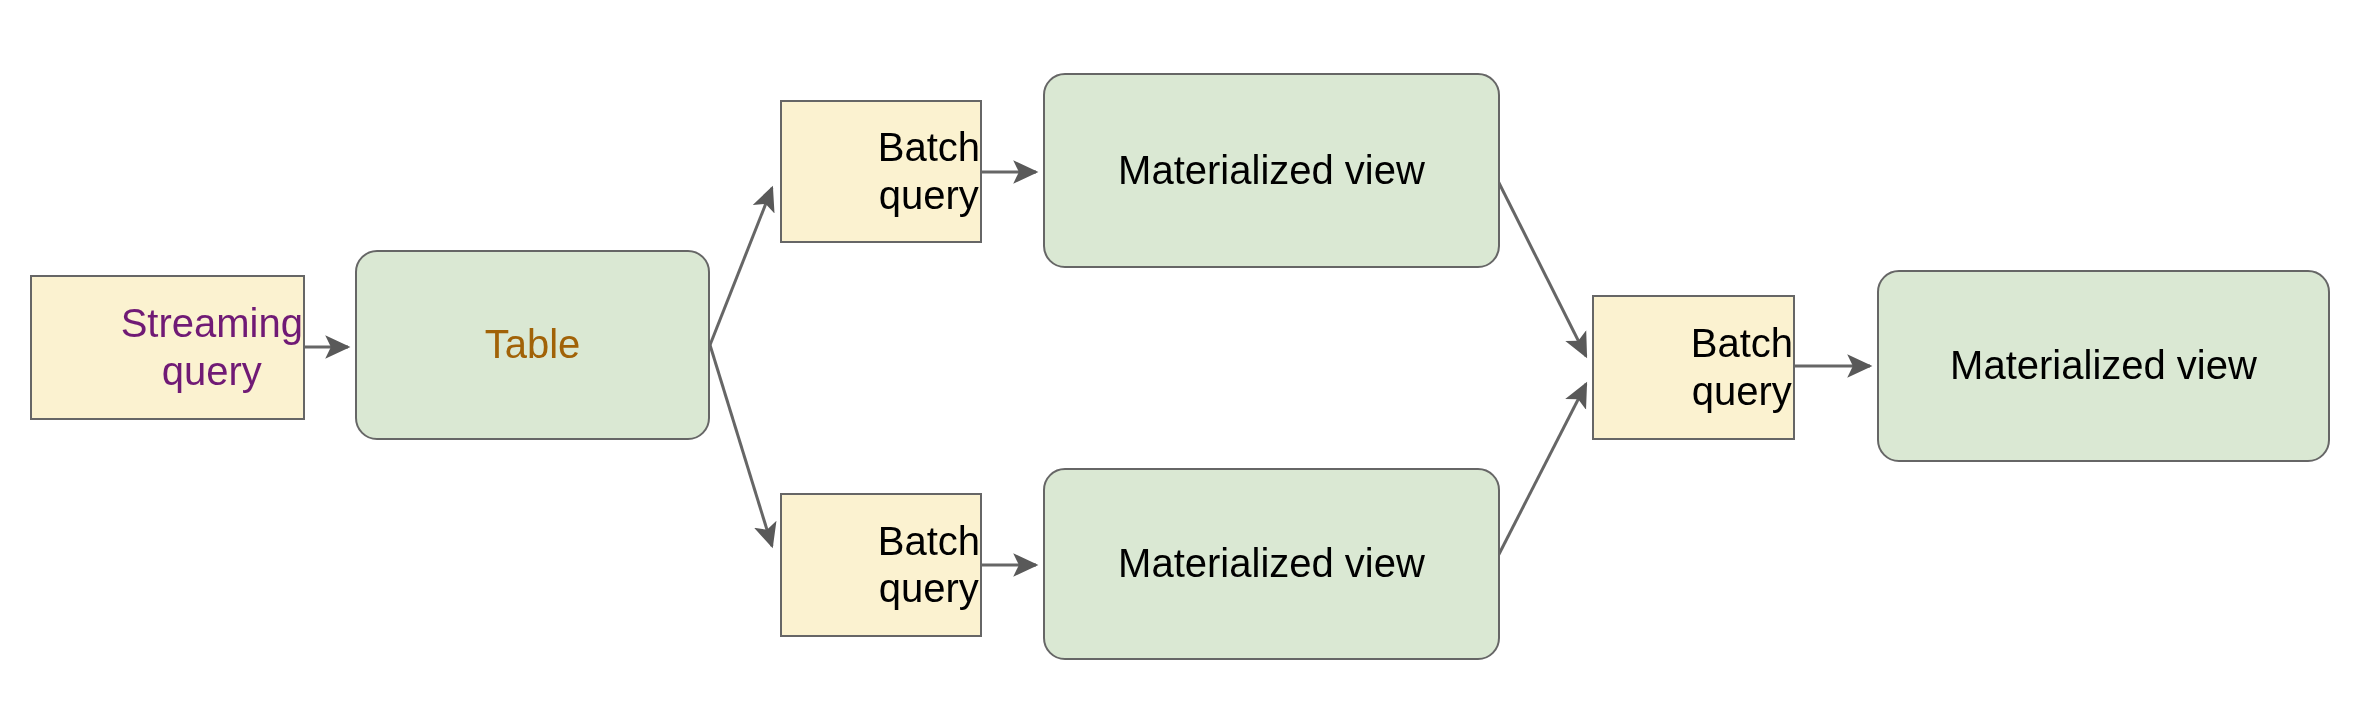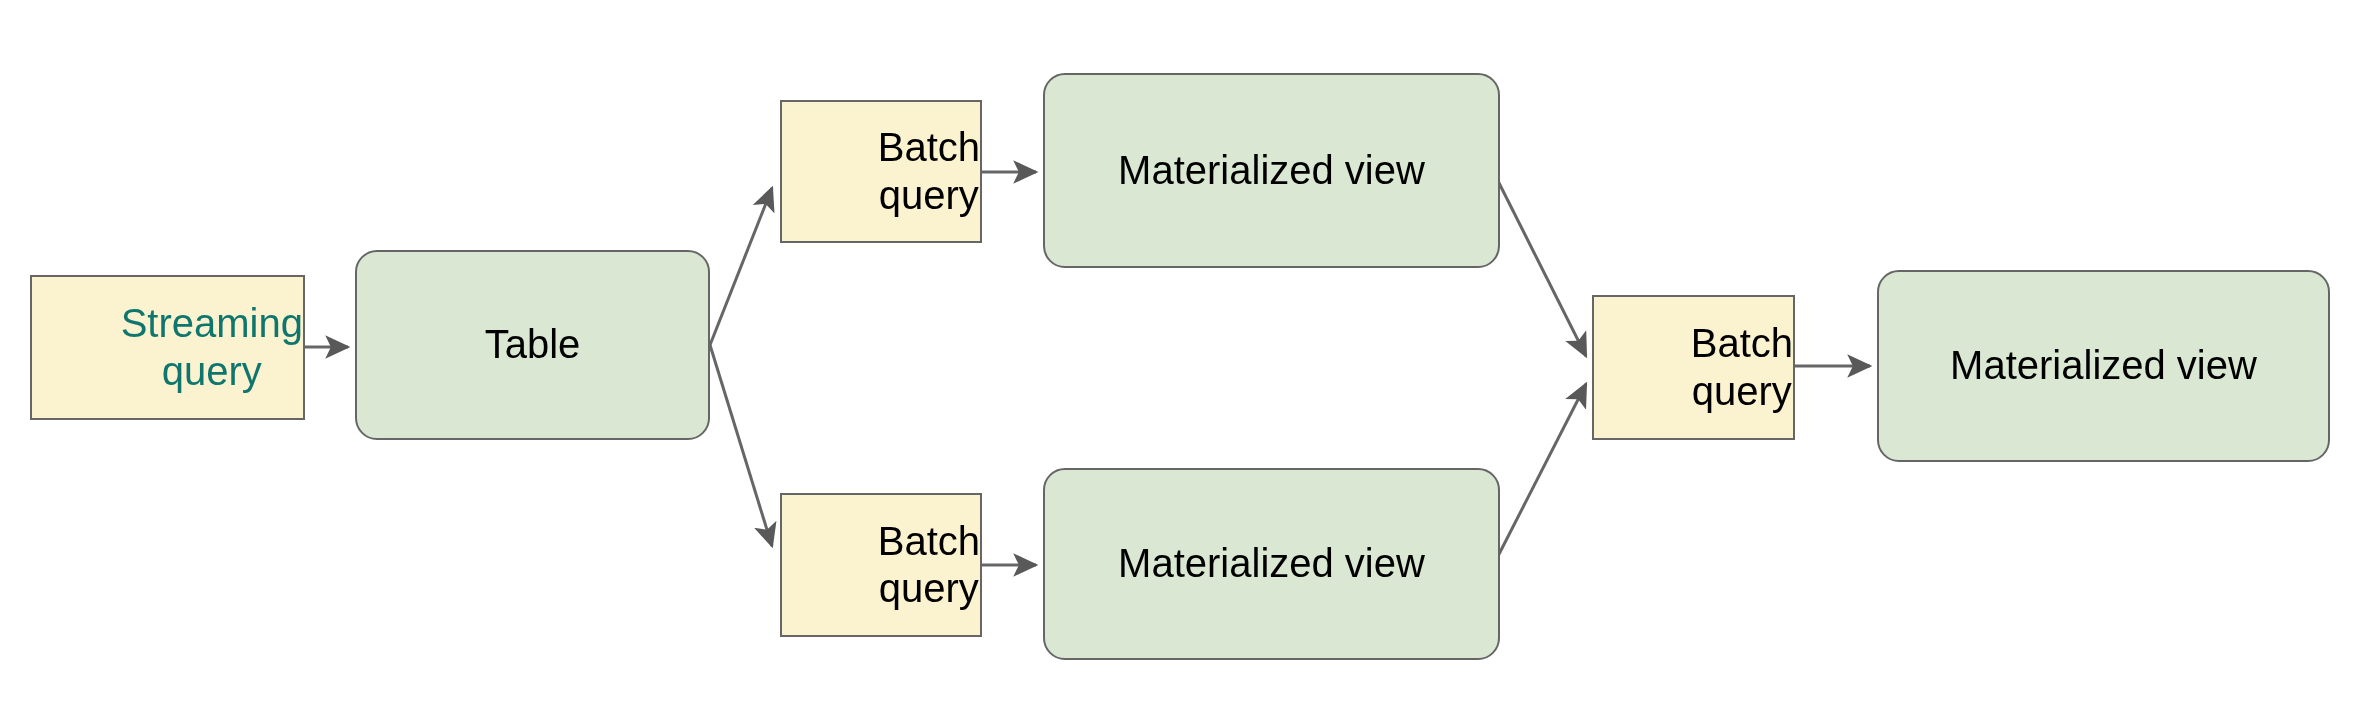--- a/index.html
+++ b/index.html
@@ -68,23 +68,23 @@
         <path d="M 710 345 L 772 546" fill="none" stroke="#666666" stroke-width="3" stroke-linecap="butt" marker-end="url(#arrowhead)"></path>
         <path d="M 982 172 L 1036 172" fill="none" stroke="#666666" stroke-width="3" stroke-linecap="butt" marker-end="url(#arrowhead)"></path>
         <path d="M 982 565 L 1036 565" fill="none" stroke="#666666" stroke-width="3" stroke-linecap="butt" marker-end="url(#arrowhead)"></path>
         <path d="M 1495 175 L 1586 356" fill="none" stroke="#666666" stroke-width="3" stroke-linecap="butt" marker-end="url(#arrowhead)"></path>
         <path d="M 1495 562 L 1586 384" fill="none" stroke="#666666" stroke-width="3" stroke-linecap="butt" marker-end="url(#arrowhead)"></path>
         <path d="M 1795 366 L 1870 366" fill="none" stroke="#666666" stroke-width="3" stroke-linecap="butt" marker-end="url(#arrowhead)"></path>
       </g>
   </svg>
 
   <div id="nodes-group">
-      <div class="node process" style="left: 30px; top: 275px; width: 275px; height: 145px; background: rgb(251, 242, 208); border-color: rgb(102, 102, 102); color: #0f766e;"><span>Streaming
+      <div class="node process" style="left: 30px; top: 275px; width: 275px; height: 145px; background: rgb(251, 242, 208); border-color: rgb(102, 102, 102); color: #701a75;"><span>Streaming
 query</span></div>
-      <div class="node store" style="left: 355px; top: 250px; width: 355px; height: 190px; background: rgb(218, 232, 211); border-color: rgb(102, 102, 102); color: #000000;"><span>Table</span></div>
+      <div class="node store" style="left: 355px; top: 250px; width: 355px; height: 190px; background: rgb(218, 232, 211); border-color: rgb(102, 102, 102); color: #a16207;"><span>Table</span></div>
       <div class="node process" style="left: 780px; top: 100px; width: 202px; height: 143px; background: rgb(251, 242, 208); border-color: rgb(102, 102, 102); color: rgb(0, 0, 0);"><span>Batch
 query</span></div>
       <div class="node store" style="left: 1043px; top: 73px; width: 457px; height: 195px; background: rgb(218, 232, 211); border-color: rgb(102, 102, 102); color: rgb(0, 0, 0);"><span>Materialized view</span></div>
       <div class="node process" style="left: 780px; top: 493px; width: 202px; height: 144px; background: rgb(251, 242, 208); border-color: rgb(102, 102, 102); color: rgb(0, 0, 0);"><span>Batch
 query</span></div>
       <div class="node store" style="left: 1043px; top: 468px; width: 457px; height: 192px; background: rgb(218, 232, 211); border-color: rgb(102, 102, 102); color: rgb(0, 0, 0);"><span>Materialized view</span></div>
       <div class="node process" style="left: 1592px; top: 295px; width: 203px; height: 145px; background: rgb(251, 242, 208); border-color: rgb(102, 102, 102); color: rgb(0, 0, 0);"><span>Batch
 query</span></div>
       <div class="node store" style="left: 1877px; top: 270px; width: 453px; height: 192px; background: rgb(218, 232, 211); border-color: rgb(102, 102, 102); color: rgb(0, 0, 0);"><span>Materialized view</span></div>
     </div>

